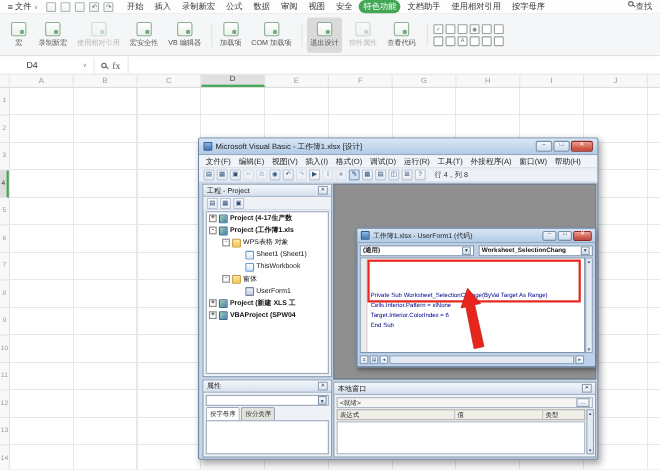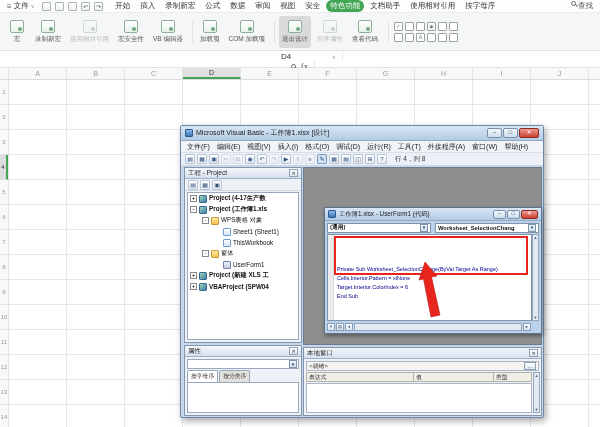--- a/index.html
+++ b/index.html
@@ -33,21 +33,21 @@
   .rbtn.sep{margin-left:8px;}
   .rbtn.sep::before{content:"";position:absolute;left:-5px;top:5px;bottom:5px;width:1px;background:#e1e1e1;}
   .ricon{width:14px;height:13px;border:1px solid #8fb097;border-radius:2px;background:linear-gradient(#ffffff,#e8f2ea);position:relative;}
   .ricon::after{content:"";position:absolute;right:1px;bottom:1px;width:4px;height:4px;border-radius:50%;background:#74a87f;}
   .ctrl-grid{display:grid;grid-template-columns:repeat(6,9px);grid-auto-rows:9px;gap:2px;margin-left:10px;position:relative;}
   .ctrl-grid::before{content:"";position:absolute;left:-6px;top:0;bottom:0;width:1px;background:#e1e1e1;}
   .cchip{width:9px;height:9px;border:1px solid #9ba49c;background:#fff;border-radius:1px;display:flex;align-items:center;justify-content:center;font-size:5px;color:#6a756b;}
 
   
   .fbar{position:absolute;top:52px;left:0;right:0;height:16px;background:#fff;border-bottom:1px solid #e2e2e2;
-        display:flex;align-items:center;font-size:8px;color:#333;flex-direction:column;}
+        display:flex;align-items:center;font-size:8px;color:#333;}
   .namebox{width:86px;height:100%;display:flex;align-items:center;padding-left:24px;border-right:1px solid #e6e6e6;position:relative;}
   .namebox .caret{position:absolute;right:6px;}
   .fbicons{display:flex;align-items:center;gap:5px;padding:0 6px;border-right:1px solid #e6e6e6;height:100%;}
   .fx{font-family:"Liberation Serif",serif;font-size:9px;color:#555;}
   .fbinput{flex:1;height:100%;}
 
   
   .corner{position:absolute;top:68px;left:0;width:9px;height:12px;background:#f7f8f9;border-right:1px solid #e4e4e4;border-bottom:1px solid #dcdcdc;}
   .colhdr{position:absolute;top:68px;left:9px;right:0;height:12px;display:flex;border-bottom:1px solid #dcdcdc;background:#f7f8f9;}
   .col{width:58px;flex:none;font-size:7px;color:#999;display:flex;align-items:center;justify-content:center;border-right:1px solid #e4e4e4;}

